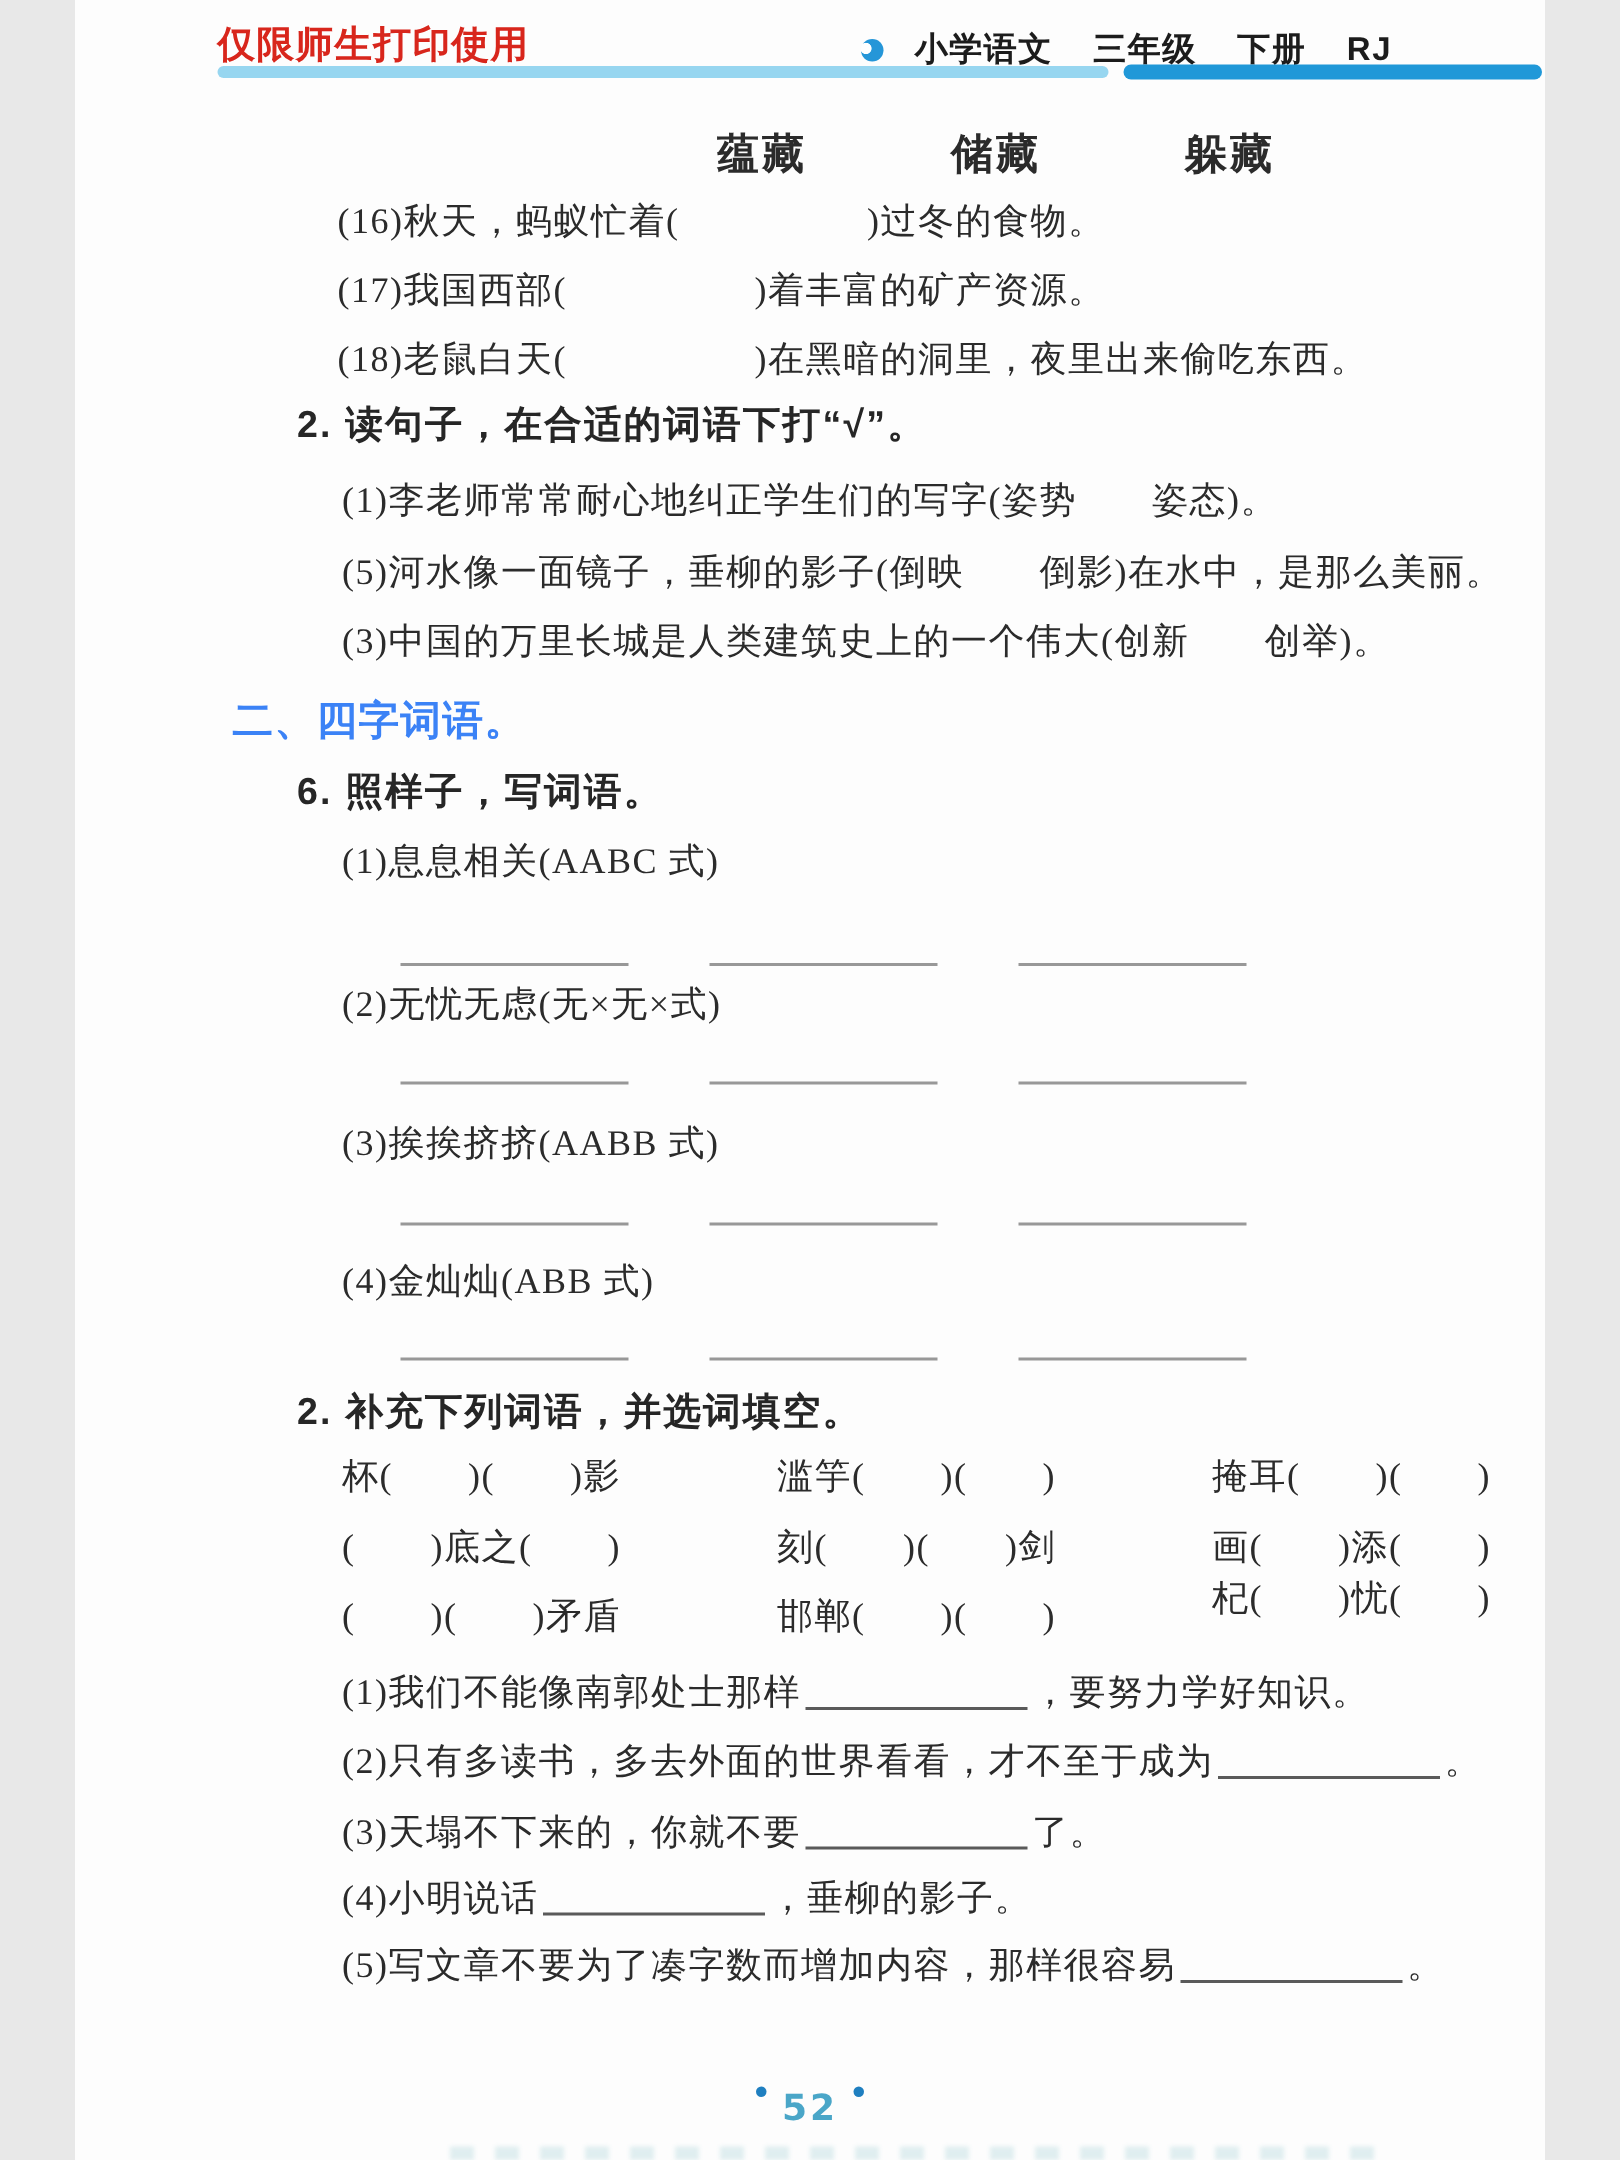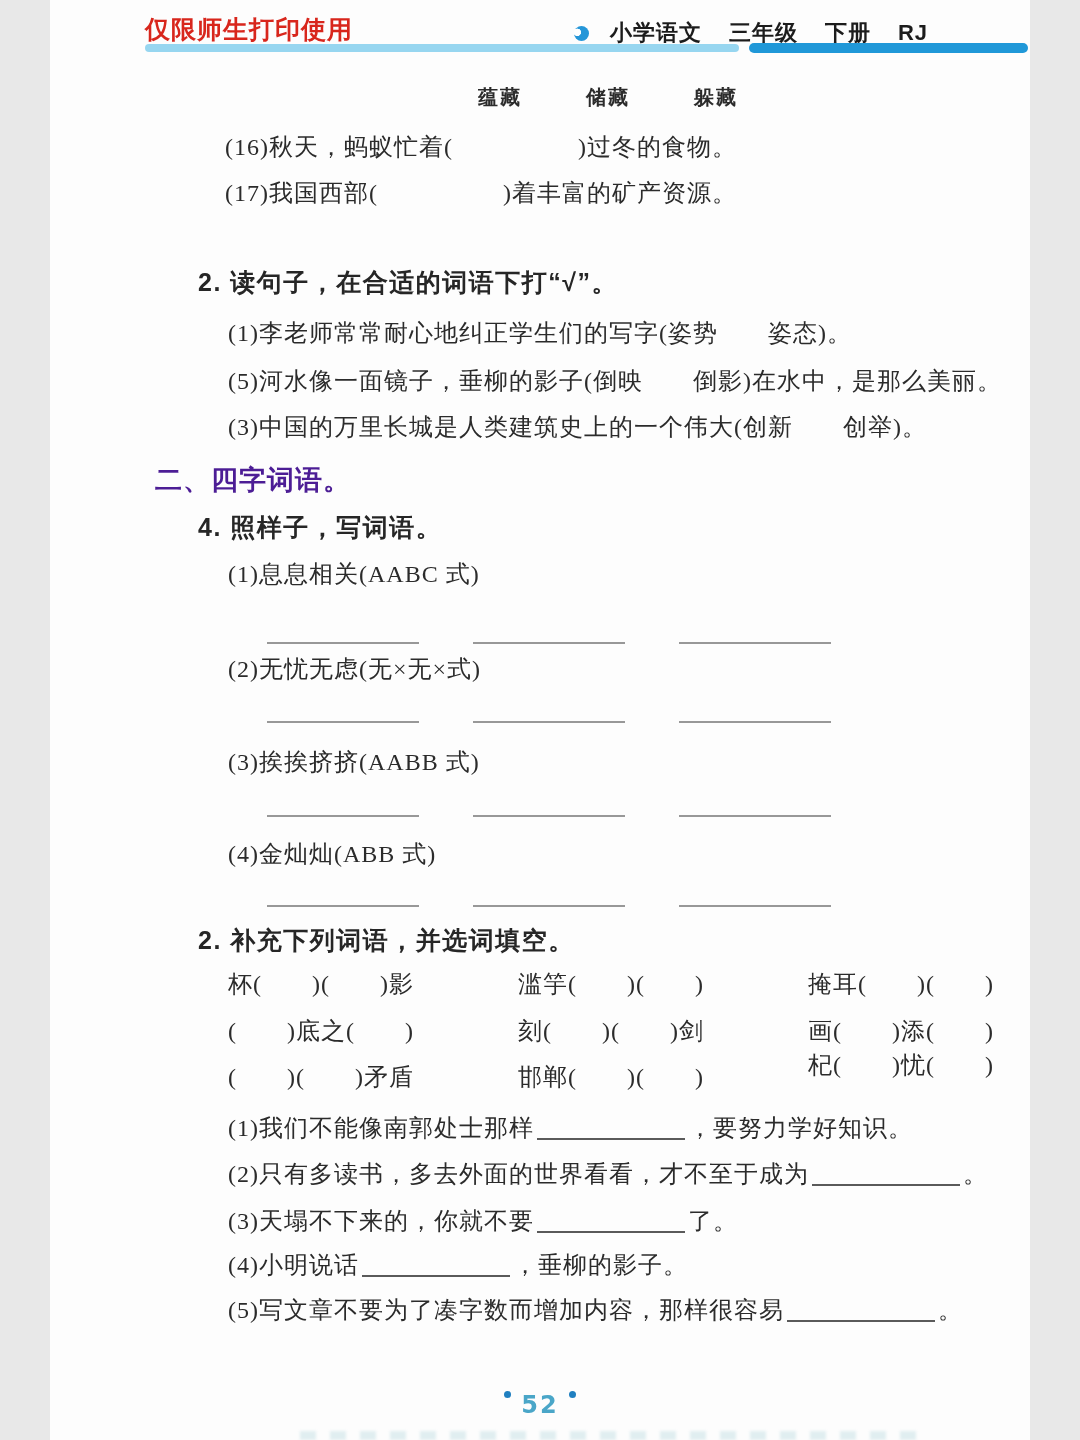--- a/index.html
+++ b/index.html
@@ -31,27 +31,27 @@
     position:absolute; left:699px; top:43px; width:279px; height:10px;
     background:#2098d8; border-radius:5px;
   }
   
   .kai  { position:absolute; font-size:24px; letter-spacing:1px; white-space:nowrap; }
   .hei  {
     position:absolute; font-family:"Liberation Sans","DejaVu Sans",sans-serif;
     font-weight:bold; font-size:25px; letter-spacing:1.5px; color:#262626; white-space:nowrap;
   }
   .wordbank {
-    position:absolute; left:428px; top:84px; display:flex; gap:64px;
-    font-size:20px; font-weight:600; letter-spacing:2px;
+    position:absolute; left:428px; top:84px; display:flex; gap:96px;
+    font-size:28px; font-weight:600; letter-spacing:2px;
   }
   .section-cyan {
     position:absolute; left:105px; top:462px;
     font-family:"Liberation Sans","DejaVu Sans",sans-serif;
-    font-weight:bold; font-size:27px; letter-spacing:1px; color:#4c1d95; white-space:nowrap;
+    font-weight:bold; font-size:27px; letter-spacing:1px; color:#3b82f6; white-space:nowrap;
   }
   
   .blank-row { position:absolute; left:217px; display:flex; gap:54px; }
   .blank-row .line { width:152px; height:0; border-bottom:2px solid #989898; }
   
   .grid-cell { position:absolute; font-size:24px; letter-spacing:1px; white-space:nowrap; }
   
   .blank {
     display:inline-block; width:148px; height:22px; margin:0 3px;
     border-bottom:2px solid #5a5a5a; vertical-align:-4px;
@@ -89,29 +89,30 @@
   <div class="bar-dark"></div>
 
   <div class="wordbank">
     <span>蕴藏</span>
     <span>储藏</span>
     <span>躲藏</span>
   </div>
 
   <div class="kai" style="left:175px; top:131px;">(16)秋天，蚂蚁忙着(　　　　　)过冬的食物。</div>
   <div class="kai" style="left:175px; top:177px;">(17)我国西部(　　　　　)着丰富的矿产资源。</div>
+  <div class="kai" style="left:175px; top:223px;">(18)老鼠白天(　　　　　)在黑暗的洞里，夜里出来偷吃东西。</div>
 
   <div class="hei" style="left:148px; top:266px;">2. 读句子，在合适的词语下打“√”。</div>
   <div class="kai" style="left:178px; top:317px;">(1)李老师常常耐心地纠正学生们的写字(姿势　　姿态)。</div>
   <div class="kai" style="left:178px; top:365px;">(5)河水像一面镜子，垂柳的影子(倒映　　倒影)在水中，是那么美丽。</div>
   <div class="kai" style="left:178px; top:411px;">(3)中国的万里长城是人类建筑史上的一个伟大(创新　　创举)。</div>
 
   <div class="section-cyan">二、四字词语。</div>
 
-  <div class="hei" style="left:148px; top:511px;">4. 照样子，写词语。</div>
+  <div class="hei" style="left:148px; top:511px;">6. 照样子，写词语。</div>
 
   <div class="kai" style="left:178px; top:558px;">(1)息息相关(AABC 式)</div>
   <div class="blank-row" style="top:642px;">
     <span class="line"></span>
     <span class="line"></span>
     <span class="line"></span>
   </div>
 
   <div class="kai" style="left:178px; top:653px;">(2)无忧无虑(无×无×式)</div>
   <div class="blank-row" style="top:721px;">

